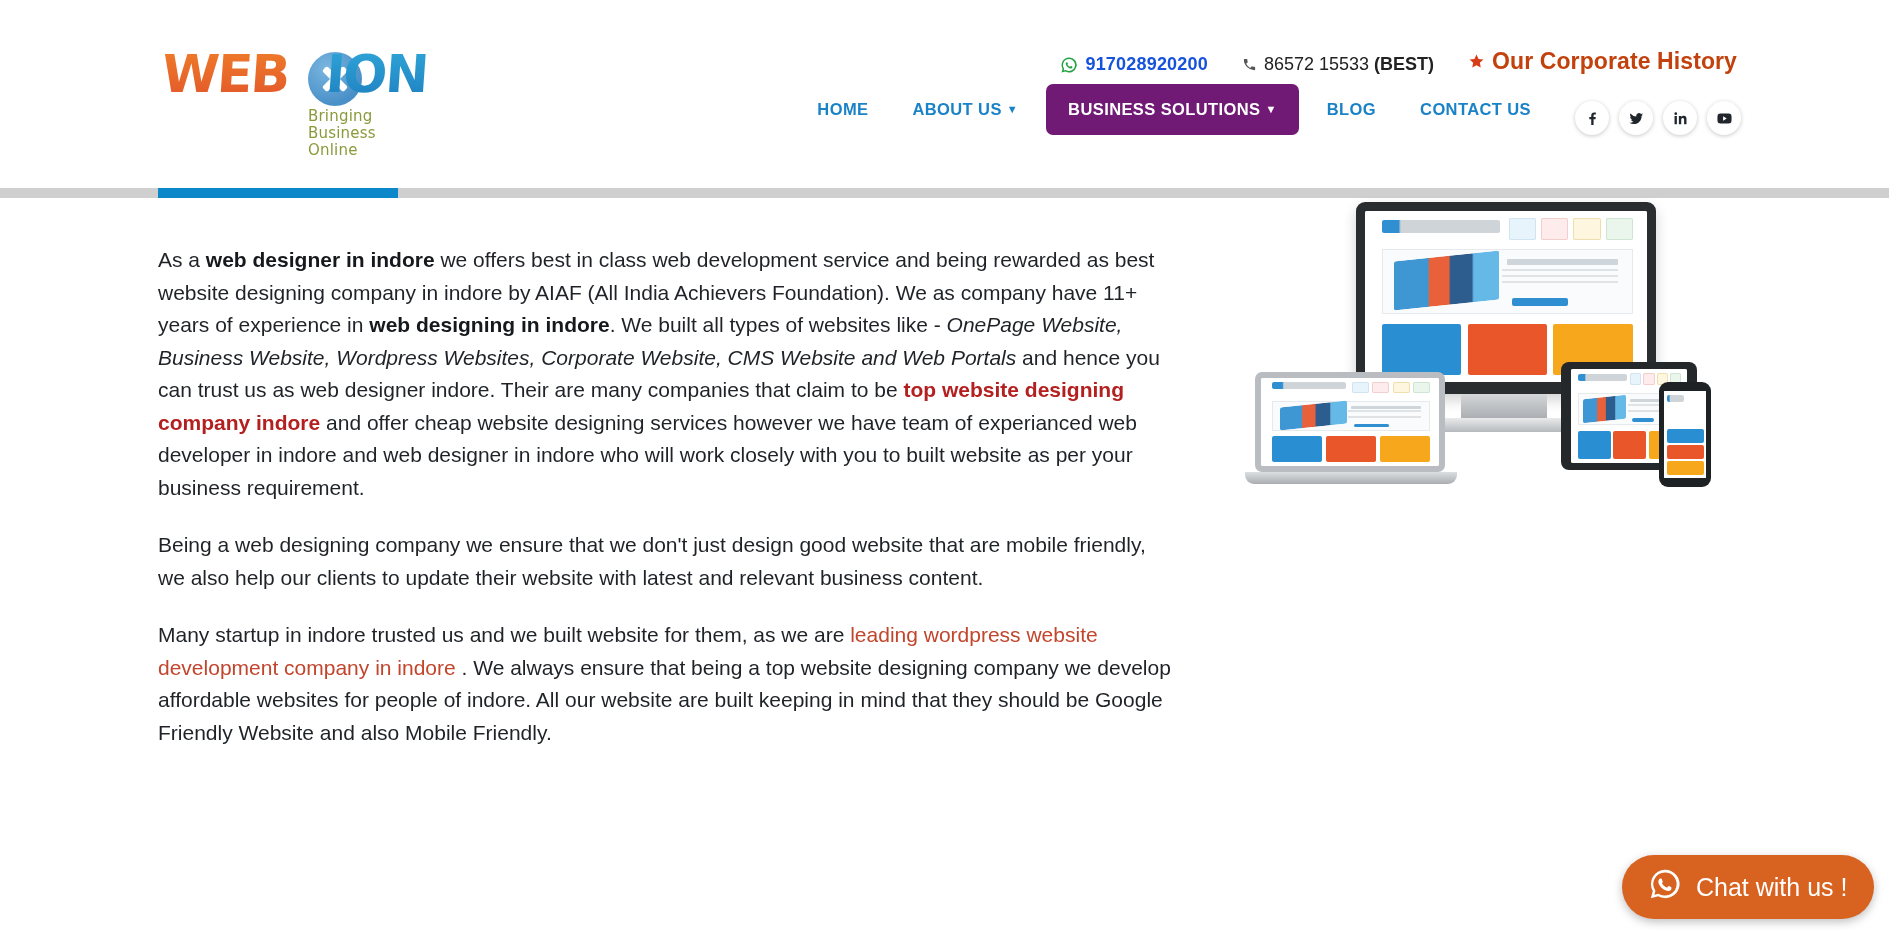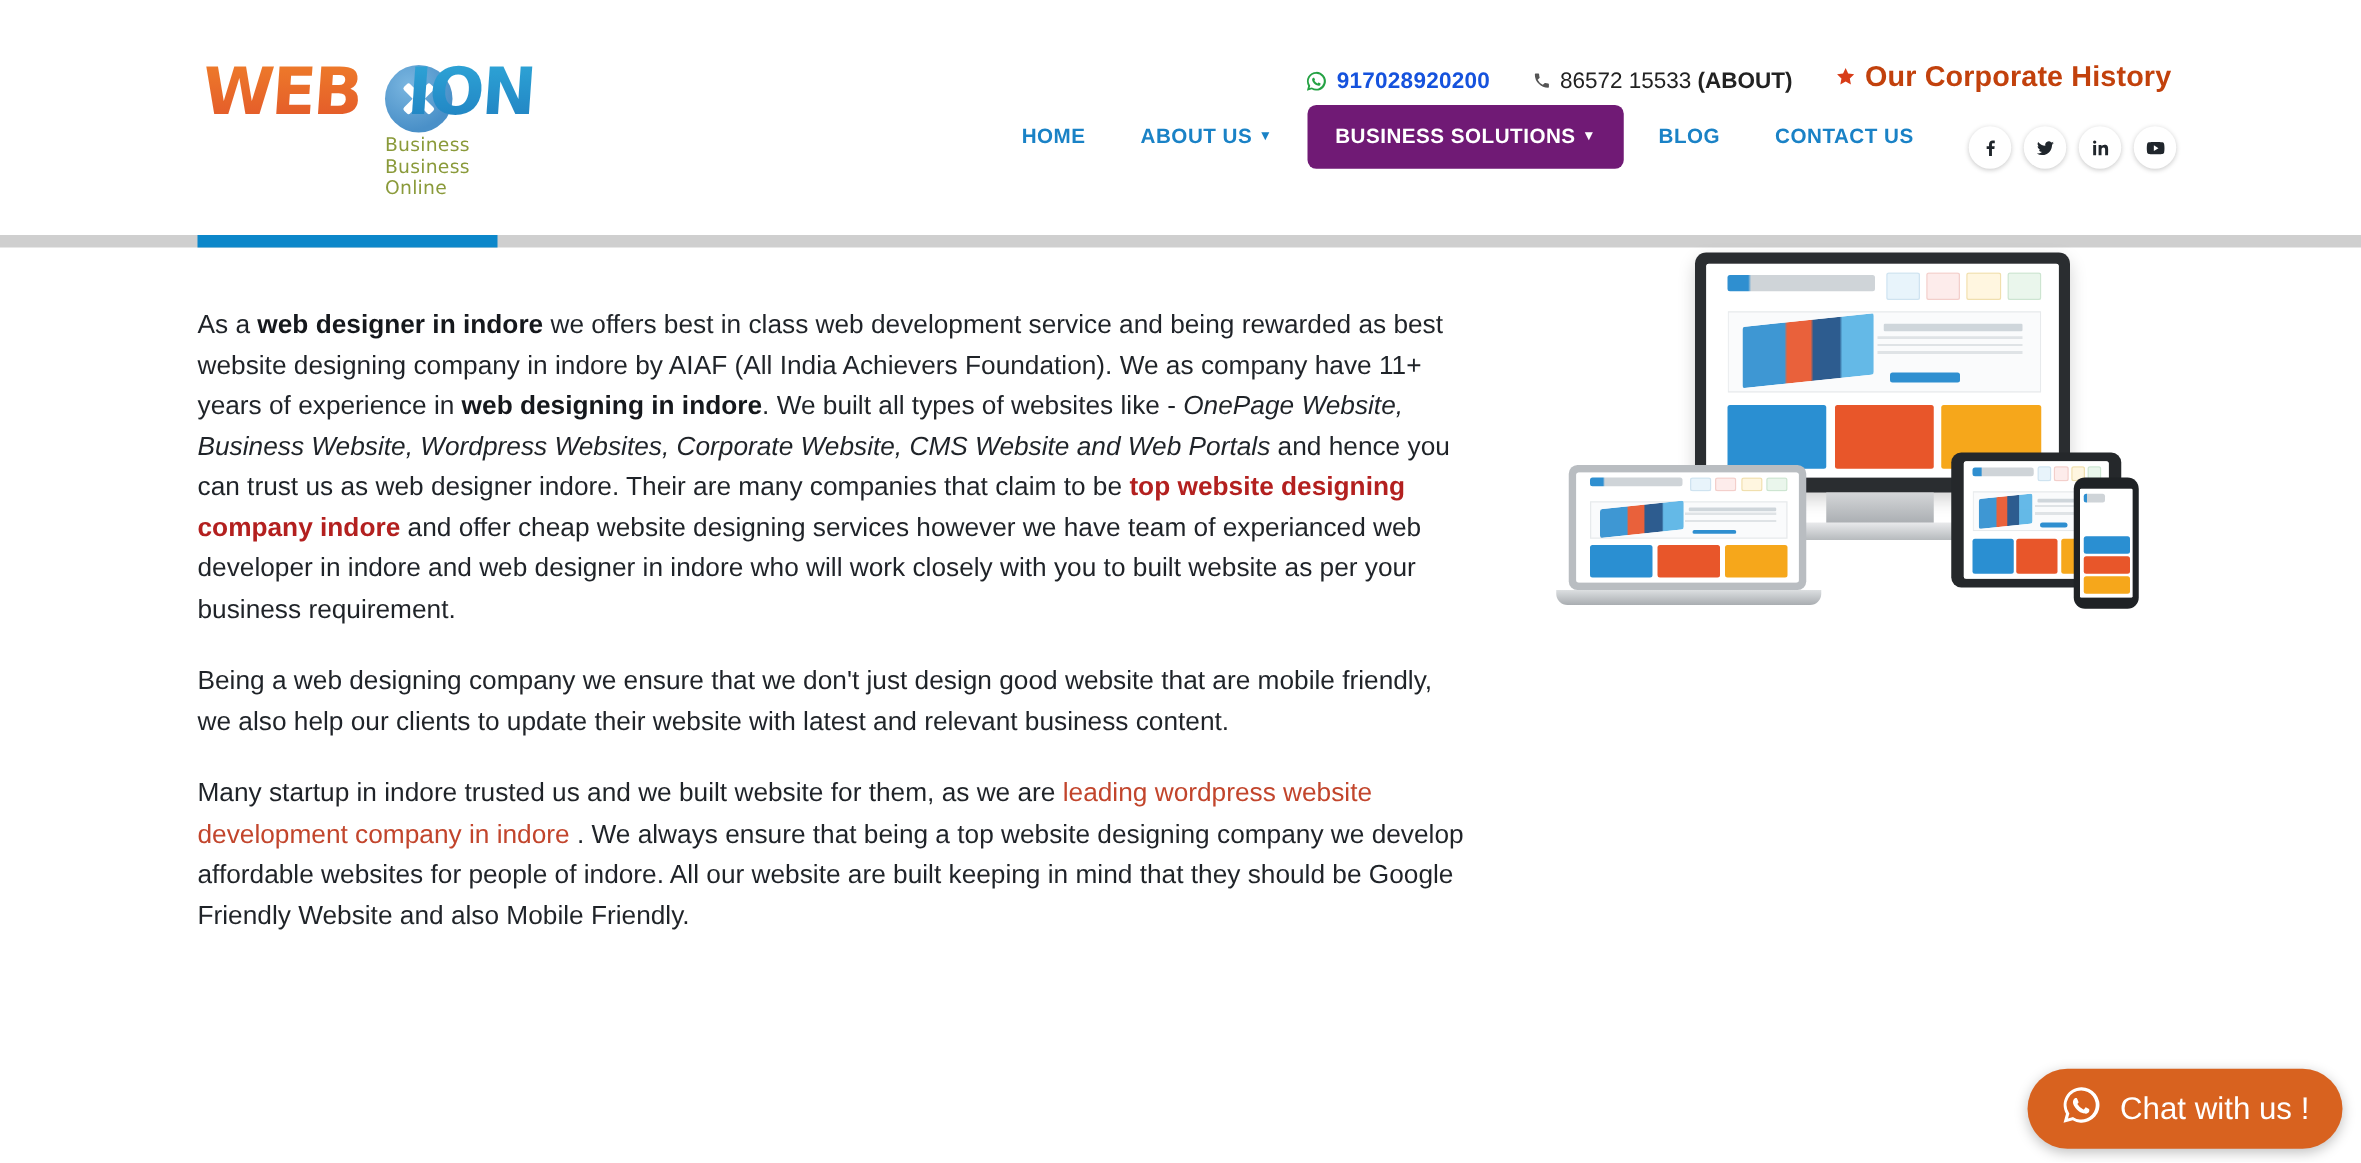--- a/index.html
+++ b/index.html
@@ -187,41 +187,41 @@
 
   <div class="topbar">
 
     <div class="logo">
       <div class="logo-word">
         <span class="logo-web">WEB</span>
         <span class="logo-xcircle"></span>
         <span class="logo-xion">ION</span>
       </div>
       <div class="logo-tag">
-        <div>Business</div>
+        <div>Bringing</div>
         <div>Business Online</div>
       </div>
     </div>
 
     <div class="contactrow">
       <div class="contact-item">
         <span class="ico-wa">
           <svg viewBox="0 0 24 24" width="18" height="18">
               <path fill="#25a244" d="M12 2a10 10 0 00-8.6 15L2 22l5.2-1.4A10 10 0 1012 2zm0 2a8 8 0 11-4.2 14.8l-.3-.2-2.6.7.7-2.5-.2-.3A8 8 0 0112 4zm4.3 10.1c-.2-.1-1.3-.7-1.5-.8-.2-.1-.4-.1-.5.1l-.6.8c-.1.1-.2.2-.4.1a6.4 6.4 0 01-3.2-2.8c-.1-.2 0-.3.1-.4l.4-.5c.1-.2.1-.3 0-.4l-.7-1.6c-.2-.4-.4-.4-.5-.4h-.4c-.2 0-.4.1-.6.3-.2.2-.8.8-.8 1.9s.8 2.2.9 2.4c.1.2 1.6 2.6 4 3.5 1.6.6 2 .5 2.4.4.4 0 1.3-.5 1.5-1.1.2-.6.2-1 .1-1.1l-.2-.4z"></path>
             </svg>
         </span>
         <span class="wa-num">917028920200</span>
       </div>
       <div class="contact-item">
         <span class="ico-phone">
           <svg viewBox="0 0 24 24" width="15" height="15">
               <path fill="#555" d="M6.6 10.8a15 15 0 006.6 6.6l2.2-2.2c.3-.3.7-.4 1-.2 1.2.4 2.4.6 3.6.6.6 0 1 .4 1 1V20c0 .6-.4 1-1 1A17 17 0 013 4c0-.6.4-1 1-1h3.5c.6 0 1 .4 1 1 0 1.3.2 2.5.6 3.6.1.4 0 .8-.2 1l-2.3 2.2z"></path>
             </svg>
         </span>
-        <span class="ph-num"><span>86572 15533</span> <b>(ABOUT)</b></span>
+        <span class="ph-num"><span>86572 15533</span> <b>(BEST)</b></span>
       </div>
       <div class="contact-item">
         <span class="ico-star">
           <svg viewBox="0 0 24 24" width="17" height="17">
               <path fill="#d83c18" d="M12 2l2.9 6.3 6.8.8-5 4.7 1.3 6.8L12 17.3 6 20.6l1.3-6.8-5-4.7 6.8-.8z"></path>
             </svg>
         </span>
         <span class="corp-hist">Our Corporate History</span>
       </div>
     </div>

